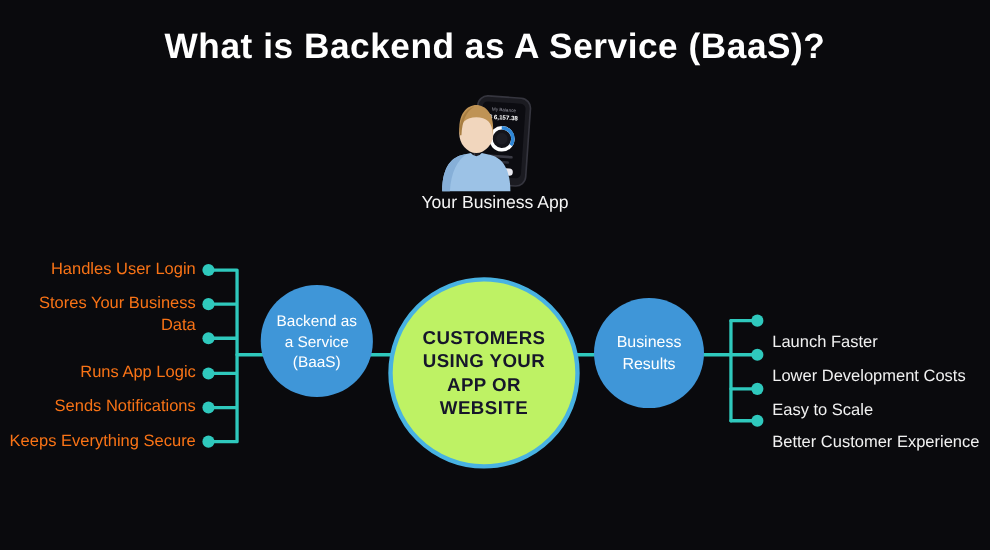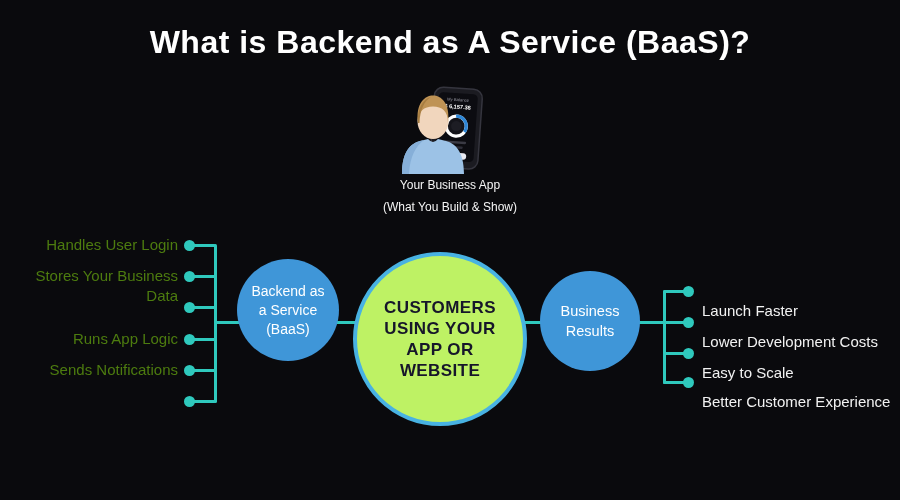--- a/index.html
+++ b/index.html
@@ -16,38 +16,38 @@
     background:var(--bg);
     font-family:"Liberation Sans","DejaVu Sans",sans-serif;
     color:var(--text-light);
   }
   .title{
     position:absolute;left:0;top:24px;width:900px;text-align:center;
     font-size:32px;font-weight:600;letter-spacing:.5px;color:var(--text-light);
   }
   .icon-wrap{position:absolute;left:398px;top:86px;width:96px;height:88px;}
   .caption{position:absolute;left:250px;top:174px;width:400px;text-align:center;line-height:22px;}
-  .caption div{font-size:12px;font-weight:400;color:#f5f5f5;}
+  .caption div{font-size:16px;font-weight:400;color:#f5f5f5;}
   
   .hline{position:absolute;height:3px;background:var(--teal);border-radius:2px;z-index:1;}
   .vline{position:absolute;width:3px;background:var(--teal);border-radius:2px;z-index:1;}
   .dot{position:absolute;width:11px;height:11px;border-radius:50%;background:var(--teal);z-index:3;}
   
   .node{position:absolute;border-radius:50%;display:flex;flex-direction:column;
         align-items:center;justify-content:center;text-align:center;z-index:2;}
   .node-blue{background:var(--node-blue);color:var(--text-light);}
   .node-baas{left:237px;top:259px;width:102px;height:102px;font-size:14px;line-height:19px;}
   .node-results{left:540px;top:271px;width:100px;height:100px;font-size:14.5px;line-height:20px;}
   .node-customers{
     left:353px;top:252px;width:174px;height:174px;box-sizing:border-box;
     background:#bef264;border:4px solid var(--ring-blue);
     color:var(--ink-dark);font-size:17px;font-weight:700;line-height:21px;letter-spacing:.4px;
   }
   
-  .l-label{position:absolute;left:0;width:178px;text-align:right;font-size:15px;height:20px;line-height:20px;color:#4d7c0f;}
+  .l-label{position:absolute;left:0;width:178px;text-align:right;font-size:15px;height:20px;line-height:20px;color:#f97316;}
   .r-label{position:absolute;left:702px;width:195px;text-align:left;font-size:15px;height:20px;line-height:20px;color:#f2f2f2;margin-top:20px;}
 </style>
 </head>
 <body>
 
 <div class="stage">
 
   <div class="title">What is Backend as A Service (BaaS)?</div>
 
   <div class="icon-wrap">
@@ -72,27 +72,27 @@
         <ellipse cx="35" cy="35" rx="15.5" ry="18" fill="#f1d6bd"></ellipse>
         <path d="M20,37 C17.5,17 27,9.5 35,9.5 C43,9.5 52.5,17 50,37
                  C50,25 44,20.5 35,20.5 C26,20.5 20,25 20,37 Z" fill="#bf9355"></path>
         <path d="M20,37 C19,22 25,13 33,11 C26,15 22,24 21.5,37 Z" fill="#a87e42"></path>
       </g>
     </svg>
   </div>
 
   <div class="caption">
     <div>Your Business App</div>
-    <div>(What You Build &amp; Show)</div>
   </div>
 
   <div class="l-label" style="top:235px">Handles User Login</div>
   <div class="l-label" style="top:266px">Stores Your Business Data</div>
   <div class="l-label" style="top:329px">Runs App Logic</div>
   <div class="l-label" style="top:360px">Sends Notifications</div>
+  <div class="l-label" style="top:391px">Keeps Everything Secure</div>
 
   <div class="dot" style="left:184px;top:239.5px"></div>
   <div class="dot" style="left:184px;top:270.5px"></div>
   <div class="dot" style="left:184px;top:301.5px"></div>
   <div class="dot" style="left:184px;top:333.5px"></div>
   <div class="dot" style="left:184px;top:364.5px"></div>
   <div class="dot" style="left:184px;top:395.5px"></div>
 
   <div class="hline" style="left:192px;top:243.5px;width:24px"></div>
   <div class="hline" style="left:192px;top:274.5px;width:24px"></div>

